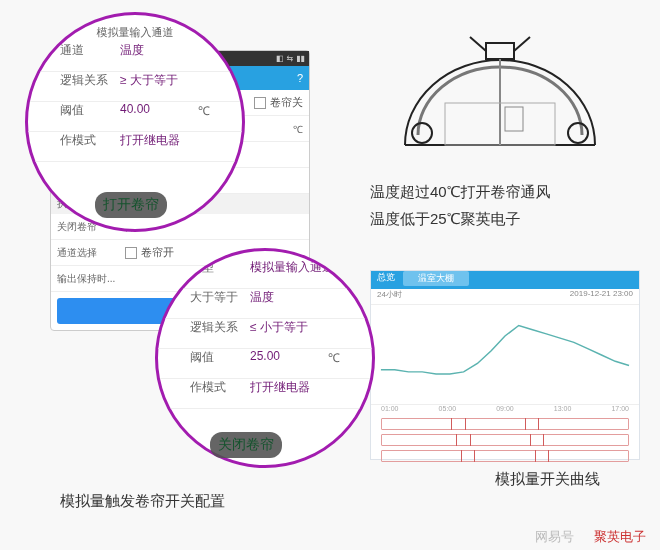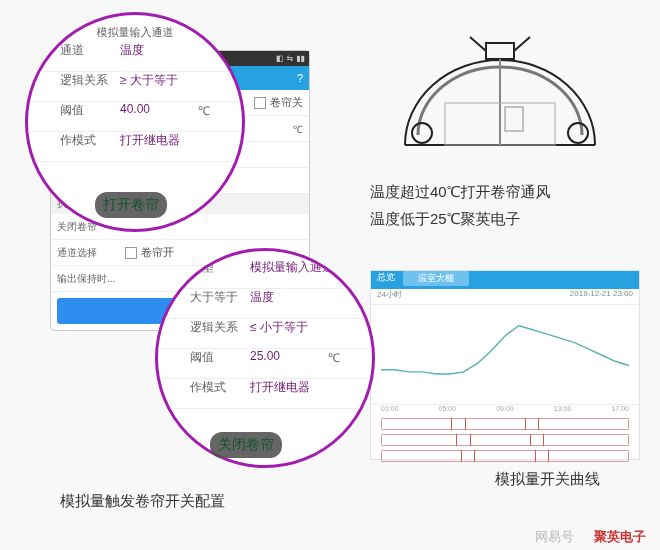--- a/index.html
+++ b/index.html
@@ -42,21 +42,21 @@
   .chart-toolbar{height:16px;border-bottom:1px solid #eee;display:flex;align-items:flex-start;font-size:8px;color:#888;padding:0 6px;gap:10px}
   .chart-area{position:relative;height:100px;border-bottom:1px solid #eee}
   .chart-line{position:absolute;inset:0}
   .chart-relays{height:54px;padding:2px 10px}
   .relay-track{height:12px;border:1px solid #e39d9d;margin:4px 0;position:relative;border-radius:1px}
   .relay-pulse{position:absolute;top:-1px;height:12px;border-left:1px solid #d15b5b;border-right:1px solid #d15b5b}
   .chart-times{display:flex;justify-content:space-between;font-size:7px;color:#aaa;padding:0 10px}
   .chart-caption{position:absolute;right:60px;top:470px;font-size:15px;color:#333}
 
   .footer{position:absolute;bottom:4px;right:14px;font-size:13px;color:#bbb;display:flex;gap:20px}
-  .footer .brand{color:#c33;font-weight:bold}
+  .footer .brand{color:#c33;font-weight:normal}
 </style>
 </head>
 <body>
 
 <div class="phone">
   <div class="statusbar">
       <span>◧</span>
       <span>⇆</span>
       <span>▮▮</span>
     </div>

